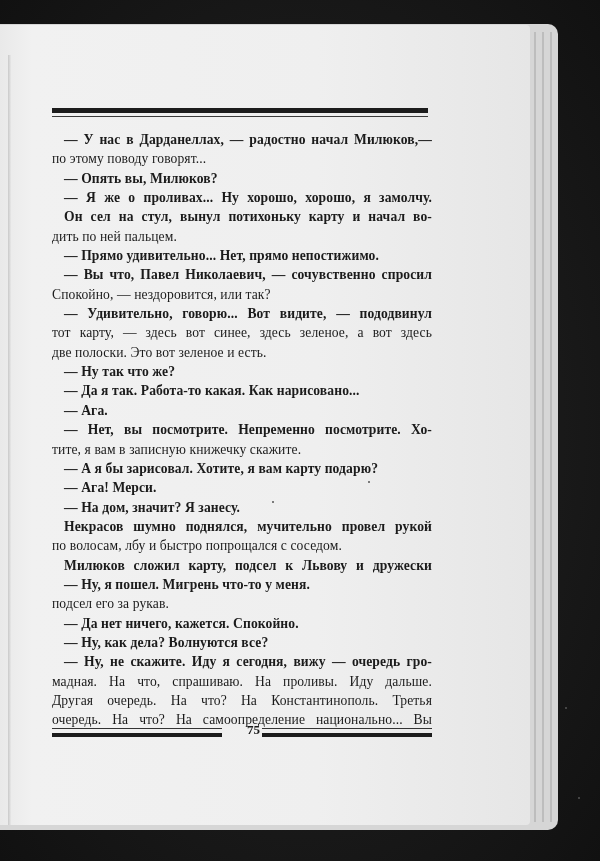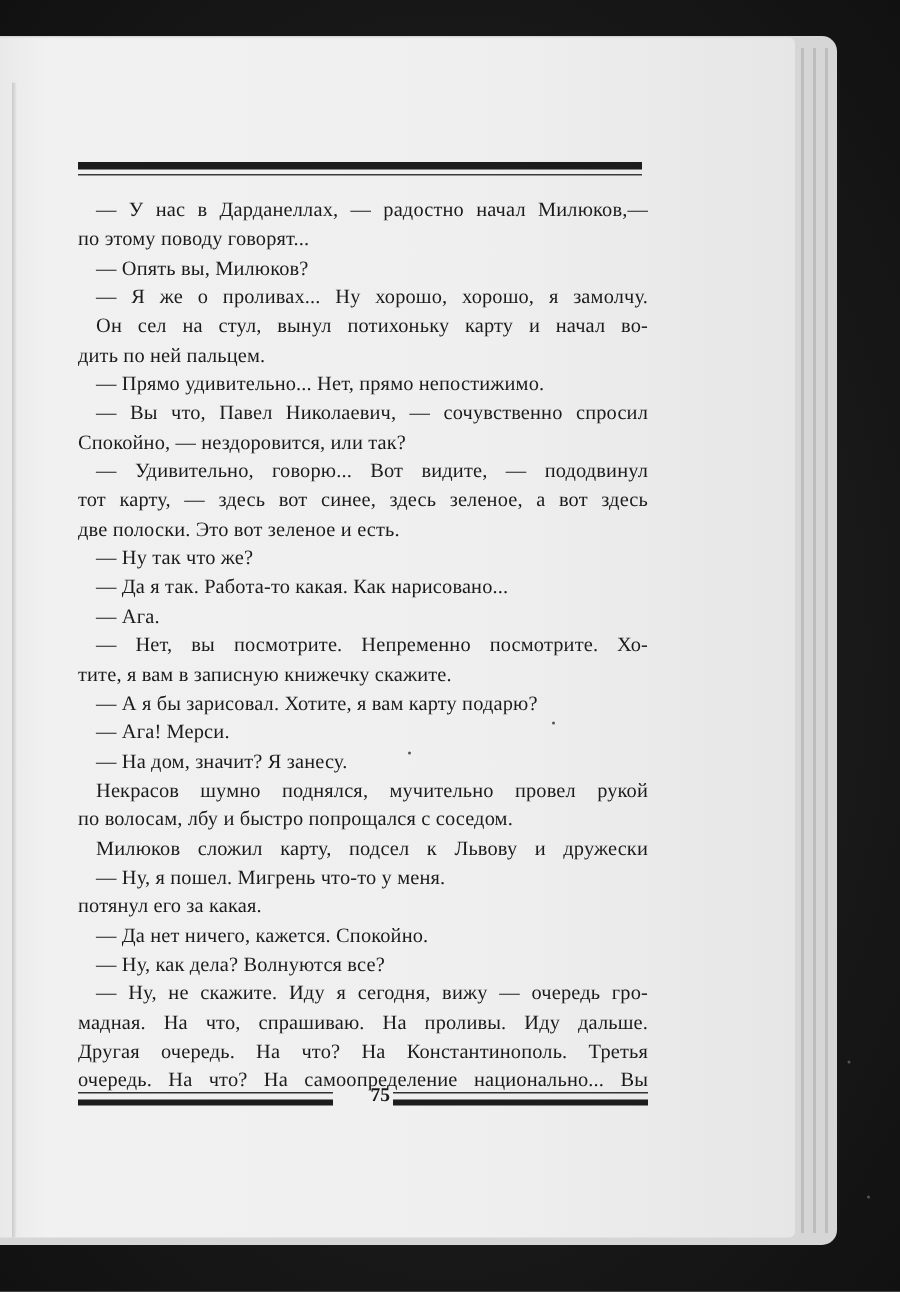--- a/index.html
+++ b/index.html
@@ -38,21 +38,21 @@
 
     .text-block {
       position: absolute; left: 52px; top: 130px; width: 380px;
       font-family: "Liberation Serif", serif;
       font-size: 13.6px; line-height: 19.35px;
       color: #1b1b1b;
       text-align: justify;
       letter-spacing: 0.1px;
     }
     .line { white-space: nowrap; display: block; height: 19.35px; }
-    .line.indent { padding-left: 12px; }
+    .line.indent { padding-left: 12px; font-weight: bold; }
     .line.justify { text-align: justify; text-align-last: justify; white-space: normal; }
 
     .footer-rule {
       position: absolute; top: 724px; left: 52px; width: 380px; height: 14px;
     }
     .footer-rule .half {
       position: absolute; top: 0; width: 170px;
     }
     .footer-rule .half.left { left: 0; }
     .footer-rule .half.right { right: 0; }
@@ -103,21 +103,21 @@
     <span class="line indent">— Ага.</span>
     <span class="line indent justify">— Нет, вы посмотрите. Непременно посмотрите. Хо-</span>
     <span class="line">тите, я вам в записную книжечку скажите.</span>
     <span class="line indent">— А я бы зарисовал. Хотите, я вам карту подарю?</span>
     <span class="line indent">— Ага! Мерси.</span>
     <span class="line indent">— На дом, значит? Я занесу.</span>
     <span class="line indent justify">Некрасов шумно поднялся, мучительно провел рукой</span>
     <span class="line">по волосам, лбу и быстро попрощался с соседом.</span>
     <span class="line indent justify">Милюков сложил карту, подсел к Львову и дружески</span>
     <span class="line indent">— Ну, я пошел. Мигрень что-то у меня.</span>
-    <span class="line">потянул его за какая.</span>
+    <span class="line">подсел его за рукав.</span>
     <span class="line indent">— Да нет ничего, кажется. Спокойно.</span>
     <span class="line indent">— Ну, как дела? Волнуются все?</span>
     <span class="line indent justify">— Ну, не скажите. Иду я сегодня, вижу — очередь гро-</span>
     <span class="line justify">мадная. На что, спрашиваю. На проливы. Иду дальше.</span>
     <span class="line justify">Другая очередь. На что? На Константинополь. Третья</span>
     <span class="line justify">очередь. На что? На самоопределение национально... Вы</span>
   </div>
 
 <div class="footer-rule">
   <div class="half left">

